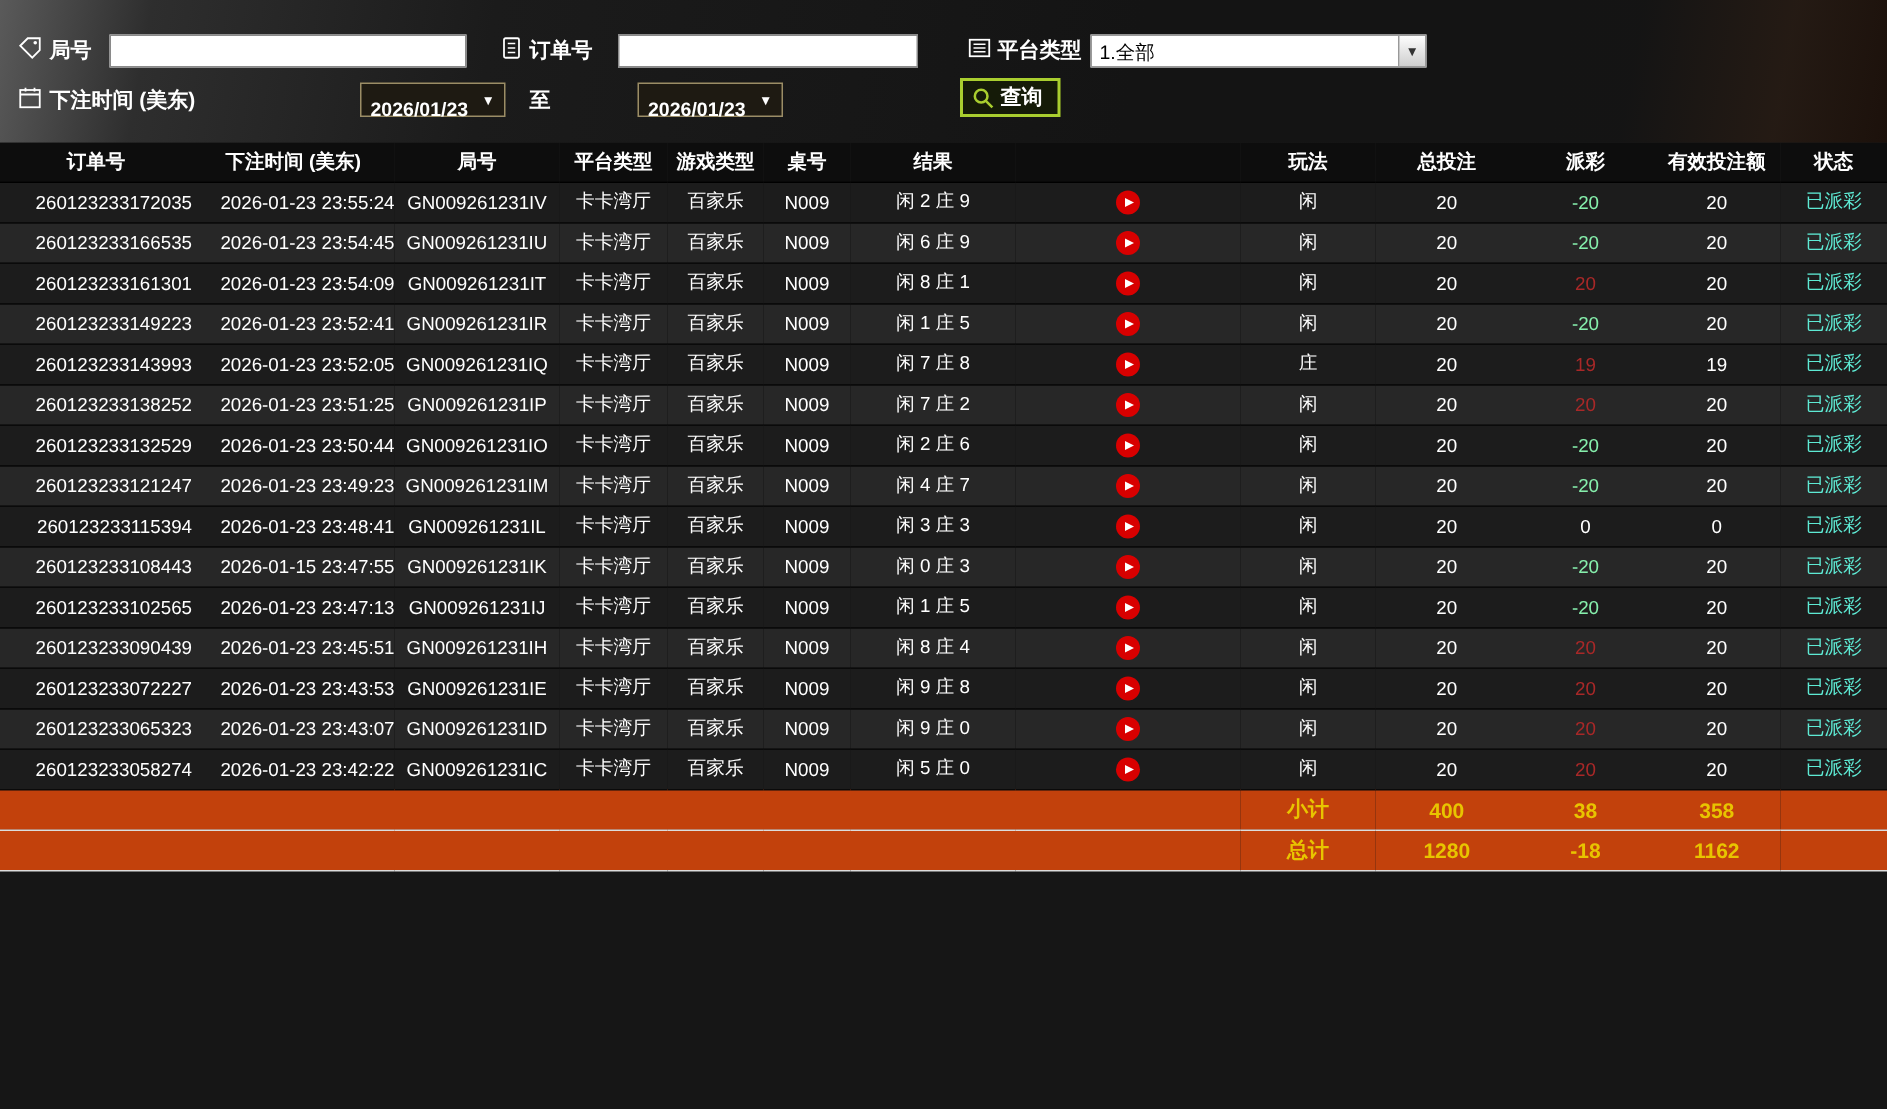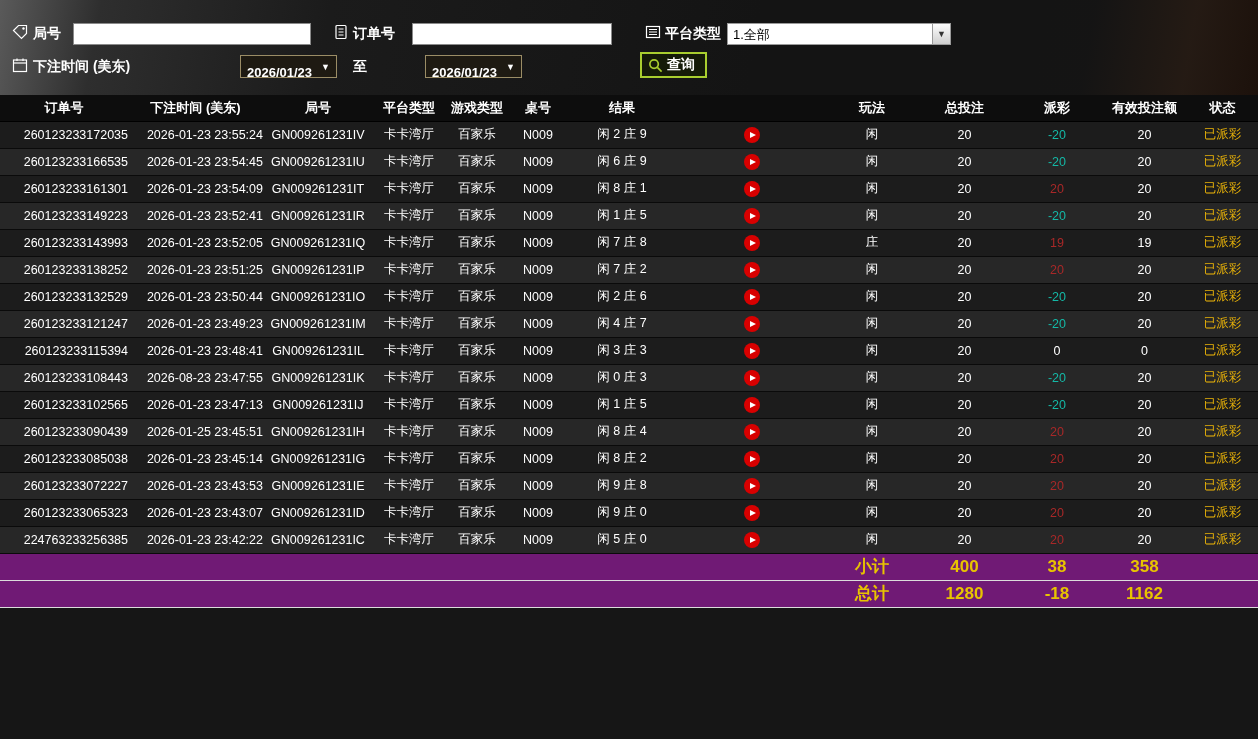--- a/index.html
+++ b/index.html
@@ -29,29 +29,29 @@
 
   
   table.orders { width:1258px; border-collapse:collapse; table-layout:fixed; color:#fff; }
   thead th { height:26px; background:#0d0d0d; color:#fff; font-weight:bold; font-size:13px;
     border-bottom:1px solid #000; white-space:nowrap; overflow:hidden; }
   tbody td { height:27px; text-align:center; font-size:12.5px; border-bottom:1px solid #0a0a0a;
     white-space:nowrap; overflow:hidden; }
   tbody tr:nth-child(odd)  { background:#1c1c1c; }
   tbody tr:nth-child(even) { background:#272727; }
   td.left { text-align:right; padding-left:8px; }
-  .payout-neg  { color:#14b8a6;margin-top:32px; }
+  .payout-neg  { color:#86efac;margin-top:32px; }
   .payout-pos  { color:#a82828; }
   .payout-zero { color:#ffffff; }
-  .status { color:#eab308; }
+  .status { color:#5eead4; }
   .play-btn { display:inline-flex; width:16px; height:16px; border-radius:50%; background:#d80000;
     align-items:center; justify-content:center; vertical-align:middle; cursor:pointer; }
   .play-btn::after { content:""; display:block; margin-left:2px;
     border-left:6px solid #fff; border-top:3.5px solid transparent; border-bottom:3.5px solid transparent; }
-  tfoot td { height:27px; background:#701a75; color:#e8c400; font-weight:bold; font-size:17px;
+  tfoot td { height:27px; background:#c2410c; color:#e8c400; font-weight:bold; font-size:14px;
     text-align:center; border-top:1px solid #dcdcdc; }
   tfoot tr.total-row td { border-bottom:1px solid #dcdcdc; }
 </style>
 </head>
 <body>
 
 <div class="page">
 
   <div class="filter-bar">
 
@@ -274,21 +274,21 @@
           <td>闲 3 庄 3</td>
           <td><span class="play-btn"></span></td>
           <td>闲</td>
           <td>20</td>
           <td class="payout-zero">0</td>
           <td>0</td>
           <td class="status">已派彩</td>
         </tr>
         <tr>
           <td class="left">260123233108443</td>
-          <td class="left">2026-08-23 23:47:55</td>
+          <td class="left">2026-01-15 23:47:55</td>
           <td>GN009261231IK</td>
           <td>卡卡湾厅</td>
           <td>百家乐</td>
           <td>N009</td>
           <td>闲 0 庄 3</td>
           <td><span class="play-btn"></span></td>
           <td>闲</td>
           <td>20</td>
           <td class="payout-neg">-20</td>
           <td>20</td>
@@ -304,41 +304,26 @@
           <td>闲 1 庄 5</td>
           <td><span class="play-btn"></span></td>
           <td>闲</td>
           <td>20</td>
           <td class="payout-neg">-20</td>
           <td>20</td>
           <td class="status">已派彩</td>
         </tr>
         <tr>
           <td class="left">260123233090439</td>
-          <td class="left">2026-01-25 23:45:51</td>
+          <td class="left">2026-01-23 23:45:51</td>
           <td>GN009261231IH</td>
           <td>卡卡湾厅</td>
           <td>百家乐</td>
           <td>N009</td>
           <td>闲 8 庄 4</td>
-          <td><span class="play-btn"></span></td>
-          <td>闲</td>
-          <td>20</td>
-          <td class="payout-pos">20</td>
-          <td>20</td>
-          <td class="status">已派彩</td>
-        </tr>
-        <tr>
-          <td class="left">260123233085038</td>
-          <td class="left">2026-01-23 23:45:14</td>
-          <td>GN009261231IG</td>
-          <td>卡卡湾厅</td>
-          <td>百家乐</td>
-          <td>N009</td>
-          <td>闲 8 庄 2</td>
           <td><span class="play-btn"></span></td>
           <td>闲</td>
           <td>20</td>
           <td class="payout-pos">20</td>
           <td>20</td>
           <td class="status">已派彩</td>
         </tr>
         <tr>
           <td class="left">260123233072227</td>
           <td class="left">2026-01-23 23:43:53</td>
@@ -363,21 +348,21 @@
           <td>N009</td>
           <td>闲 9 庄 0</td>
           <td><span class="play-btn"></span></td>
           <td>闲</td>
           <td>20</td>
           <td class="payout-pos">20</td>
           <td>20</td>
           <td class="status">已派彩</td>
         </tr>
         <tr>
-          <td class="left">224763233256385</td>
+          <td class="left">260123233058274</td>
           <td class="left">2026-01-23 23:42:22</td>
           <td>GN009261231IC</td>
           <td>卡卡湾厅</td>
           <td>百家乐</td>
           <td>N009</td>
           <td>闲 5 庄 0</td>
           <td><span class="play-btn"></span></td>
           <td>闲</td>
           <td>20</td>
           <td class="payout-pos">20</td>

